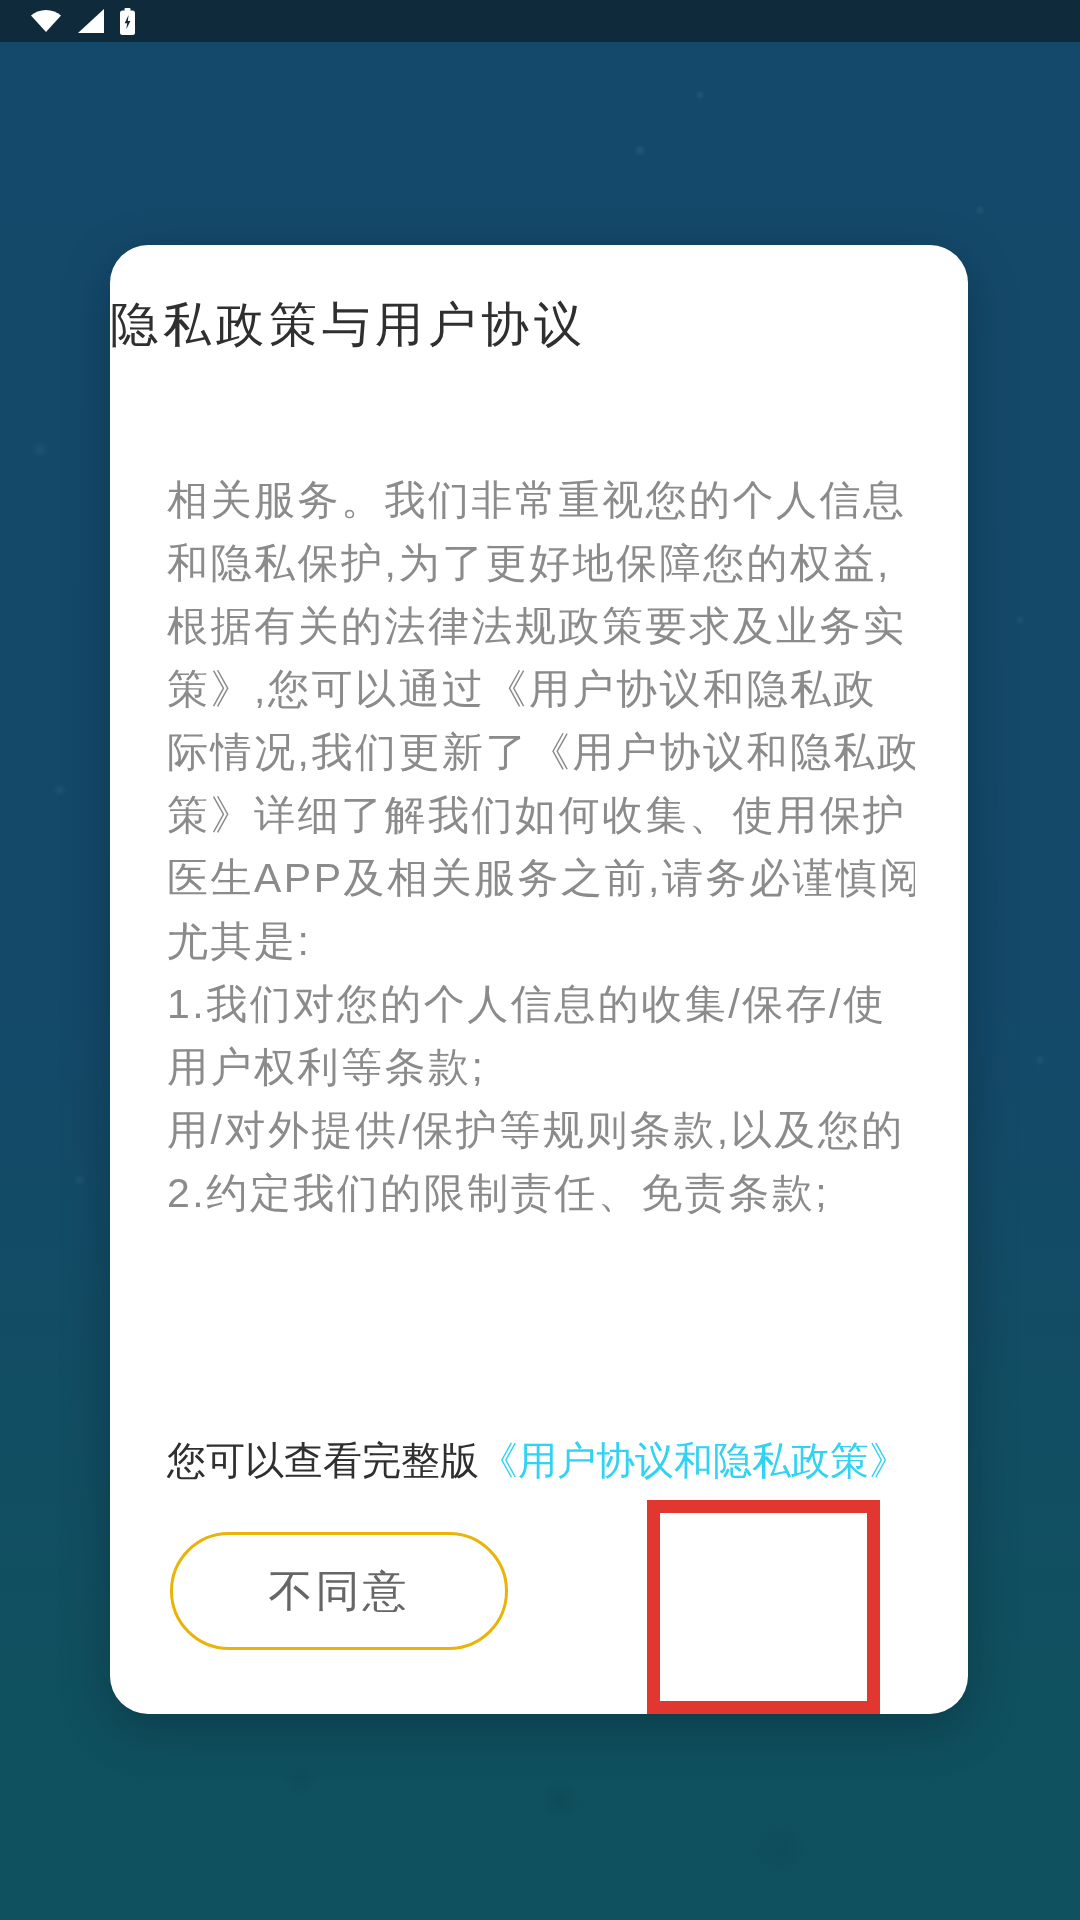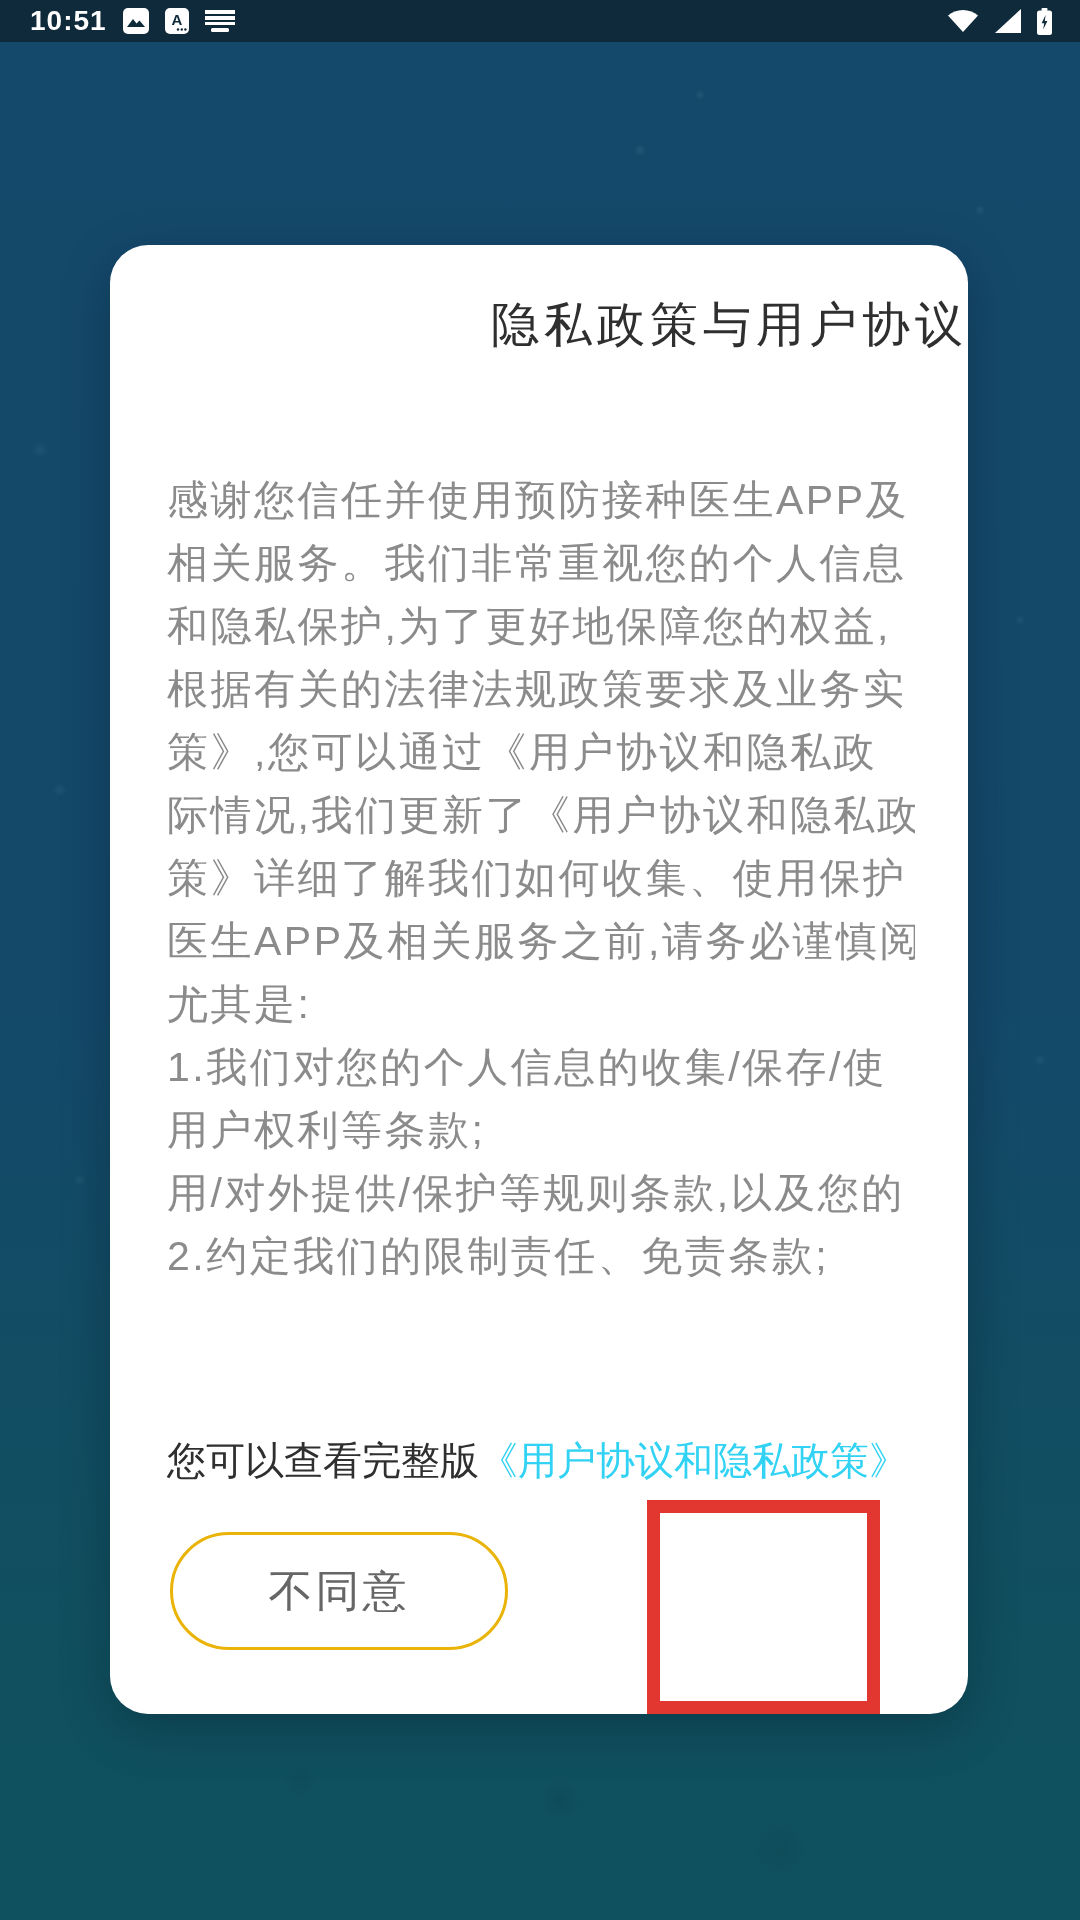--- a/index.html
+++ b/index.html
@@ -35,21 +35,21 @@
   .sb-time{color:#fff;font-size:28px;font-weight:bold;letter-spacing:1px;line-height:42px;}
   .sb-icon{display:block;}
   
   .dialog{
     position:absolute;left:110px;top:245px;width:858px;height:1469px;
     background:#fff;border-radius:38px;box-shadow:0 14px 50px rgba(0,10,20,.28);
     z-index:2;
   }
   .dialog-title{
     position:absolute;left:0;top:50px;width:100%;height:60px;line-height:60px;
-    text-align:right;font-size:48px;letter-spacing:5px;color:#2f2f2f;
+    text-align:left;font-size:48px;letter-spacing:5px;color:#2f2f2f;
   }
   .dialog-body{
     position:absolute;left:57px;top:224px;width:748px;height:918px;
     overflow:hidden;color:#8b8b8b;font-size:41px;letter-spacing:2.5px;
   }
   .dialog-body .line{height:63px;line-height:63px;white-space:nowrap;}
   .dialog-footer{
     position:absolute;left:57px;top:1188px;width:748px;height:56px;line-height:56px;
     font-size:39px;color:#2f2f2f;white-space:nowrap;
   }
@@ -72,60 +72,39 @@
     border:13px solid #e23730;box-sizing:border-box;background:transparent;
     z-index:6;pointer-events:none;
   }
 </style>
 </head>
 <body>
 
 <div class="screen">
 
   <div class="status-bar">
-    <div class="sb-left">
-      <span class="sb-time">10:51</span>
-      <svg class="sb-icon" width="26" height="26" viewBox="0 0 26 26">
-        <rect x="0" y="0" width="26" height="26" rx="5" fill="#fff"></rect>
-        <path d="M4 19 L10 11 L13.5 15.5 L16.5 12.5 L22 19 Z" fill="#0f2a3a"></path>
-      </svg>
-      <svg class="sb-icon" width="24" height="26" viewBox="0 0 24 26">
-        <rect x="0" y="0" width="24" height="26" rx="5" fill="#fff"></rect>
-        <text x="12" y="17" text-anchor="middle" font-size="15" font-weight="bold" fill="#0f2a3a" font-family="Liberation Sans, sans-serif">A</text>
-        <circle cx="13" cy="21.5" r="1.2" fill="#0f2a3a"></circle>
-        <circle cx="16.8" cy="21.5" r="1.2" fill="#0f2a3a"></circle>
-        <circle cx="20.4" cy="21.5" r="1.2" fill="#0f2a3a"></circle>
-      </svg>
-      <svg class="sb-icon" width="30" height="22" viewBox="0 0 30 22">
-        <rect x="0" y="0" width="30" height="4" fill="#fff"></rect>
-        <rect x="0" y="6" width="30" height="4" fill="#fff"></rect>
-        <rect x="0" y="12" width="30" height="3" fill="#fff"></rect>
-        <rect x="6" y="18" width="18" height="4" rx="1.5" fill="#fff"></rect>
-      </svg>
-    </div>
     <div class="sb-right">
       <svg class="sb-icon" width="32" height="24" viewBox="0 0 32 24">
         <path d="M16 1 C10.2 1 4.9 3.1 1 6.6 L16 23 L31 6.6 C27.1 3.1 21.8 1 16 1 Z" fill="#fff"></path>
       </svg>
       <svg class="sb-icon" width="26" height="24" viewBox="0 0 26 24">
         <polygon points="26,0 26,24 0,24" fill="#fff"></polygon>
       </svg>
       <svg class="sb-icon" width="15" height="27" viewBox="0 0 15 27">
         <rect x="4.5" y="0" width="6" height="3" rx="1" fill="#fff"></rect>
         <rect x="0" y="2.5" width="15" height="24.5" rx="2.5" fill="#fff"></rect>
         <path d="M8.6 7 L4.6 15.2 L7.2 15.2 L6.2 21.5 L10.4 13 L7.8 13 Z" fill="#0f2a3a"></path>
       </svg>
     </div>
   </div>
 
   <div class="dialog">
     <div class="dialog-title">隐私政策与用户协议</div>
 
     <div class="dialog-body">
-        <div class="line">感谢您信任并使用预防接种医生APP及</div>
         <div class="line">相关服务。我们非常重视您的个人信息</div>
         <div class="line">和隐私保护,为了更好地保障您的权益,</div>
         <div class="line">根据有关的法律法规政策要求及业务实</div>
         <div class="line">策》,您可以通过《用户协议和隐私政</div>
         <div class="line">际情况,我们更新了《用户协议和隐私政</div>
         <div class="line">策》详细了解我们如何收集、使用保护</div>
         <div class="line">医生APP及相关服务之前,请务必谨慎阅</div>
         <div class="line">尤其是:</div>
         <div class="line">1.我们对您的个人信息的收集/保存/使</div>
         <div class="line">用户权利等条款;</div>

